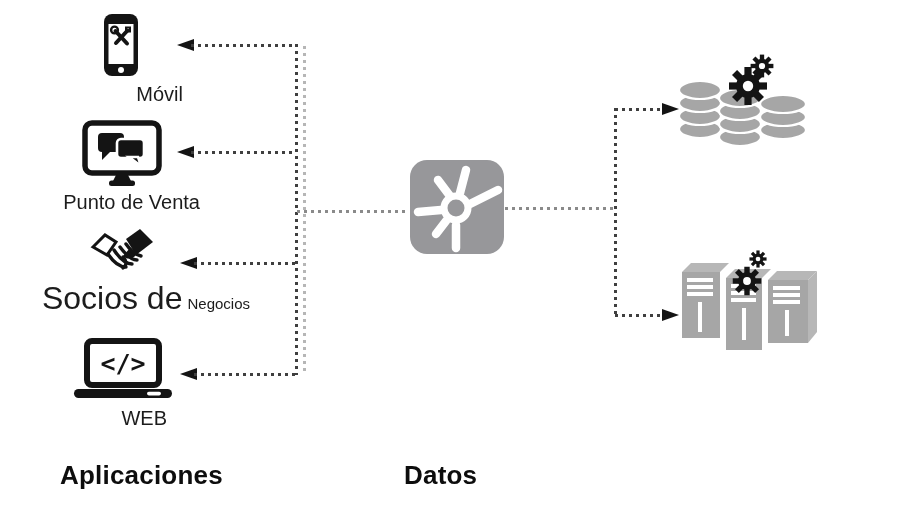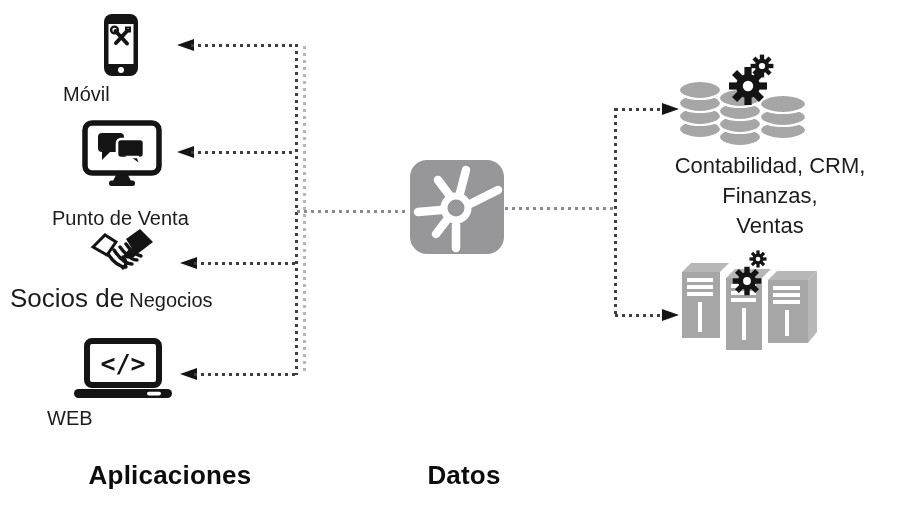--- a/index.html
+++ b/index.html
@@ -14,24 +14,24 @@
   .dot-h.mid{background-image:repeating-linear-gradient(90deg,var(--line_mid) 0 2.6px,transparent 2.6px 7px);}
   .dot-v{position:absolute;width:3px;
     background-image:repeating-linear-gradient(180deg,var(--line_dark) 0 2.6px,transparent 2.6px 7px);}
   .dot-v.light{background-image:repeating-linear-gradient(180deg,var(--line_light) 0 2.6px,transparent 2.6px 7px);}
   
   .arr-l{position:absolute;width:0;height:0;border-top:6.5px solid transparent;
     border-bottom:6.5px solid transparent;border-right:17px solid var(--arrow_black);}
   .arr-r{position:absolute;width:0;height:0;border-top:6.5px solid transparent;
     border-bottom:6.5px solid transparent;border-left:17px solid var(--arrow_black);}
   
-  .cap{position:absolute;text-align:left;font-size:20px;line-height:23px;color:var(--text);}
-  .cap .big{font-size:26px;}
-  .cap .small{font-size:20px;margin-left:5px;}
-  .col-label{position:absolute;text-align:center;font-size:26px;font-weight:bold;color:#0d0d0d;letter-spacing:.2px;}
+  .cap{position:absolute;text-align:right;font-size:20px;line-height:23px;color:var(--text);}
+  .cap .big{font-size:32px;}
+  .cap .small{font-size:15px;margin-left:5px;}
+  .col-label{position:absolute;text-align:left;font-size:26px;font-weight:bold;color:#0d0d0d;letter-spacing:.2px;}
   .db-cap{position:absolute;text-align:center;font-size:22px;line-height:30px;color:var(--text);}
   svg{display:block;}
 </style>
 </head>
 <body>
 
 <div class="canvas">
 
   <div class="abs" style="left:102px;top:12px;">
     <svg width="38" height="66" viewBox="0 0 38 66">
@@ -56,21 +56,21 @@
         <polygon points="20,31 20,40 29,31"></polygon>
       </g>
       <g fill="var(--icon_black)" stroke="#ffffff" stroke-width="2.6">
         <rect x="35" y="19" width="27" height="19" rx="4"></rect>
         <polygon points="56,37 59,46 47,37"></polygon>
       </g>
       <polygon points="35,53 45,53 49,61 31,61" fill="var(--icon_black)"></polygon>
       <rect x="27" y="60.5" width="26" height="5.5" rx="2.5" fill="var(--icon_black)"></rect>
     </svg>
   </div>
-  <div class="cap" style="left:52px;top:191px;width:160px;margin-top:16px;">Punto de Venta</div>
+  <div class="cap" style="left:40px;top:191px;width:160px;">Punto de Venta</div>
 
   <div class="abs" style="left:90px;top:226px;">
     <svg width="66" height="58" viewBox="0 0 66 58">
       <polygon points="36,13 50,3 63,16 46,29" fill="var(--icon_black)"></polygon>
       <path d="M46,29 C43,33 37,34 33,30 L40,22 Z" fill="var(--icon_black)"></path>
       <polygon points="3,21 15,9 26,16 17,29" fill="#ffffff" stroke="var(--icon_black)" stroke-width="3"></polygon>
       <g stroke="var(--icon_black)" stroke-width="3.4" stroke-linecap="round" fill="none">
         <path d="M18,28 C24,37 30,41 36,41"></path>
         <path d="M24,24 C30,33 36,38 42,38"></path>
         <path d="M30,21 C36,29 41,34 47,34"></path>
@@ -162,25 +162,20 @@
 
     <g fill="var(--asset_gray)" stroke="#ffffff" stroke-width="2.2">
       <ellipse cx="105" cy="78" rx="23" ry="9"></ellipse>
         <ellipse cx="105" cy="65" rx="23" ry="9"></ellipse>
       <ellipse cx="105" cy="52" rx="23" ry="9"></ellipse>
     </g>
     <use href="#gear" x="50" y="14" width="40" height="40"></use>
     <use href="#gear" x="72" y="2" width="24" height="24"></use>
   </svg>
 
-  <div class="db-cap" style="left:640px;top:151px;width:260px;">
-    <div>Contabilidad, CRM,</div>
-    <div>Finanzas,</div>
-    <div>Ventas</div>
-  </div>
 
   <svg class="abs" style="left:678px;top:248px;" width="140" height="107" viewBox="0 0 140 107">
 
     <polygon points="4,24 42,24 51,15 13,15" fill="var(--asset_gray_light)"></polygon>
     <rect x="4" y="24" width="38" height="66" fill="var(--asset_gray)"></rect>
     <g fill="#ffffff">
       <rect x="9" y="30" width="26" height="4"></rect>
         <rect x="9" y="37" width="26" height="4"></rect>
         <rect x="9" y="44" width="26" height="4"></rect>
       <rect x="20" y="54" width="4" height="30"></rect>

